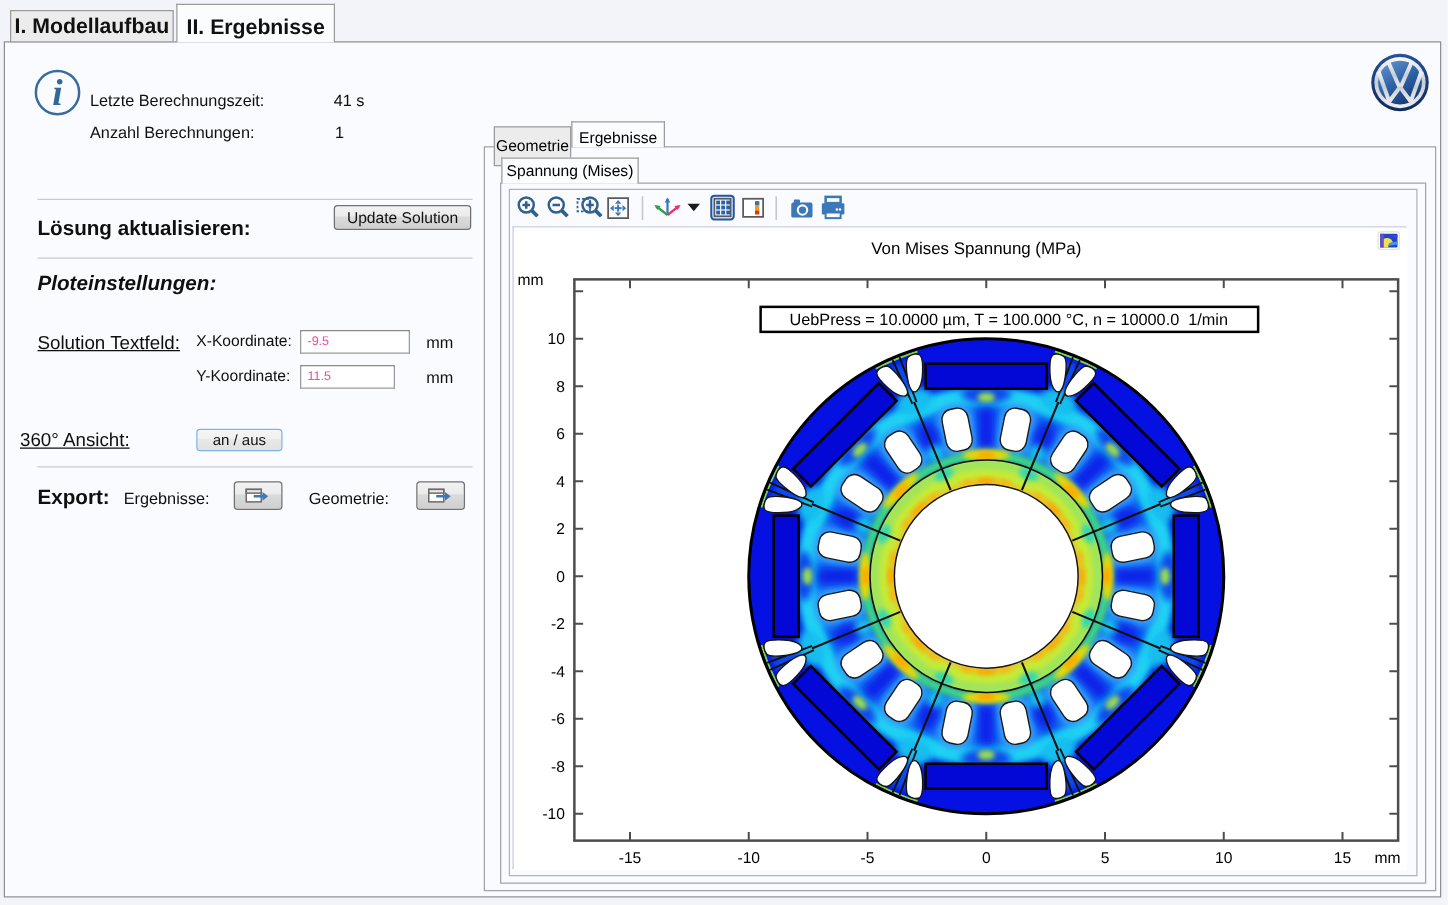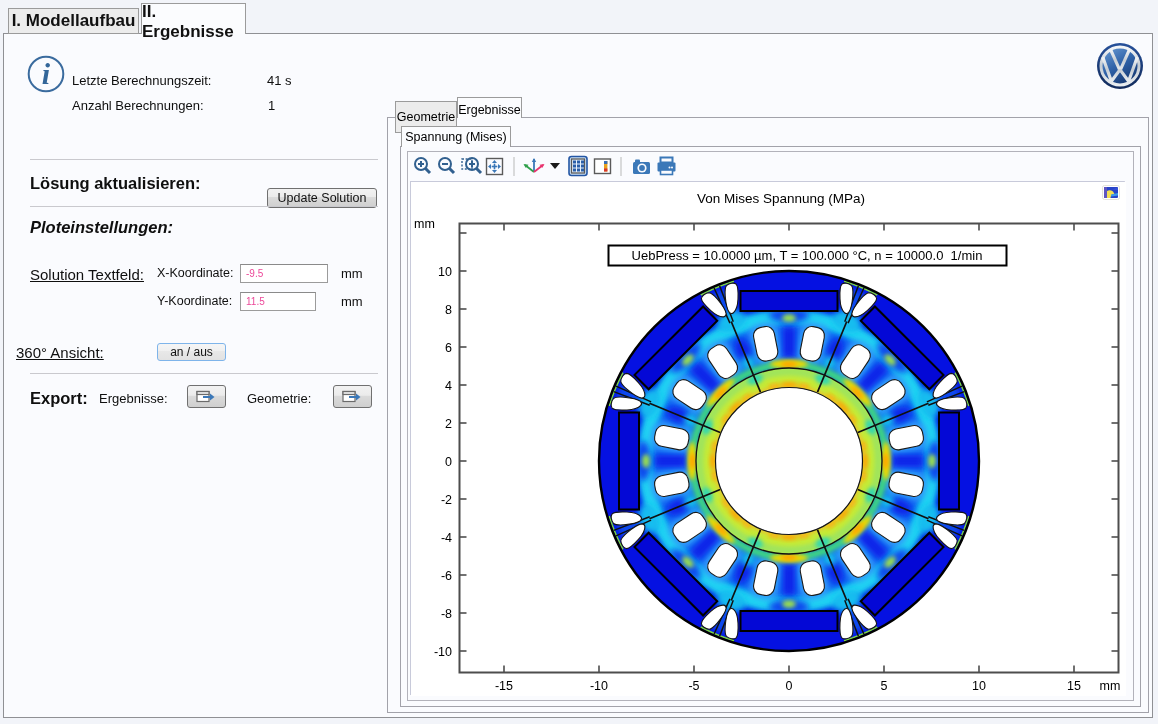--- a/index.html
+++ b/index.html
@@ -20,36 +20,36 @@
     position:absolute; border:1px solid #9B9B9B; border-top-color:#8A8A8A;
     font-family:"Liberation Sans", sans-serif; font-size:10px; padding:0 0 0 5px; background:#fff; color:#ec4899;
   }
 </style>
 </head>
 <body>
 
 <div class="abs" style="left:3px; top:33px; width:1150px; height:685px; border:1px solid #8F9094; background:#FAFBFE;"></div>
 
 <div class="tb" style="left:8px; top:8px; width:131px; height:26px; font-weight:bold; font-size:17px; color:#111;">I. Modellaufbau</div>
-<div class="tb active" style="left:141px; top:3px; width:105px; height:31px; font-weight:bold; font-size:17px; color:#111; padding-top:5px;">II. Ergebnisse</div>
+<div class="tb active" style="left:141px; top:3px; width:127px; height:31px; font-weight:bold; font-size:17px; color:#111; padding-top:5px;">II. Ergebnisse</div>
 
 <svg class="abs" style="left:27px; top:55px;" width="38" height="38" viewBox="0 0 38 38">
   <circle cx="19" cy="19" r="17.3" fill="none" stroke="#3A6B9E" stroke-width="2"></circle>
   <text x="19" y="29" text-anchor="middle" font-family="Liberation Serif, serif" font-style="italic" font-weight="bold" font-size="30" fill="#336699">i</text>
 </svg>
 
 <div class="lbl" style="left:72px; top:73px;">Letzte Berechnungszeit:</div>
 <div class="lbl" style="left:267px; top:73px;">41 s</div>
 <div class="lbl" style="left:72px; top:98px;">Anzahl Berechnungen:</div>
 <div class="lbl" style="left:268px; top:98px;">1</div>
 
 <div class="sep" style="left:30px; top:159px; width:348px;"></div>
 
 <div class="lbl" style="left:30px; top:174px; font-weight:bold; font-size:16.5px;">Lösung aktualisieren:</div>
-<div class="win7btn" style="left:267px; top:188px; width:110px; height:20px;">Update Solution</div>
+<div class="win7btn" style="left:267px; top:164px; width:110px; height:20px;">Update Solution</div>
 
 <div class="sep" style="left:30px; top:206px; width:348px;"></div>
 
 <div class="lbl" style="left:30px; top:218px; font-weight:bold; font-size:16.5px;font-style:italic;">Ploteinstellungen:</div>
 
 <div class="lbl" style="left:30px; top:266px; font-size:15px; text-decoration:underline;">Solution Textfeld:</div>
 <div class="lbl" style="left:157px; top:266px; font-size:12.5px;">X-Koordinate:</div>
 <input class="num" style="left: 240px; top: 264px; width: 88px; height: 19px;" value="-9.5">
 <div class="lbl" style="left:341px; top:266px;">mm</div>
 
@@ -103,21 +103,21 @@
   <circle cx="24" cy="24" r="23" fill="url(#vwring)"></circle>
   <circle cx="24" cy="24" r="19" fill="url(#vwin)" stroke="url(#vwsil)" stroke-width="3"></circle>
   <g stroke="url(#vwsil)" stroke-width="3.2" fill="none" stroke-linecap="butt">
     <path d="M 14.6,7.6 L 24,28.7 M 33.4,7.6 L 24,28.7"></path>
     <path d="M 6.8,15.2 L 15.4,39.2 M 15.4,39.2 L 24,27.6 M 24,27.6 L 32.6,39.2 M 32.6,39.2 L 41.2,15.2"></path>
   </g>
 </svg>
 
 <div class="abs" style="left:387px; top:117px; width:762px; height:596px; border:1px solid #A2A2AA; background:#FAFBFE;"></div>
 <div class="tb" style="left:395px; top:101px; width:62px; height:32px; font-size:12.5px;">Geometrie</div>
-<div class="tb active" style="left:457px; top:97px; width:65px; height:21px; font-size:12.5px; padding-top:4px;">Ergebnisse</div>
+<div class="tb active" style="left:457px; top:97px; width:75px; height:21px; font-size:12.5px; padding-top:4px;">Ergebnisse</div>
 
 <div class="abs" style="left:400px; top:146px; width:741px; height:561px; border:1px solid #A2A2AA; background:#FAFBFE;"></div>
 <div class="tb active" style="left:401px; top:126px; width:110px; height:21px; font-size:12.5px;">Spannung (Mises)</div>
 
 <div class="abs" style="left:407px; top:151px; width:727px; height:550px; border:1px solid #B2B2BA; background:#FAFBFE;"></div>
 
 <svg class="abs" style="left:410px; top:153px;" width="280" height="27" viewBox="0 0 280 27">
   <g stroke="#31608F" stroke-width="2" fill="none">
     <circle cx="11" cy="11" r="6"></circle>
     <line x1="15.5" y1="15.5" x2="20" y2="20" stroke-width="3"></line>

